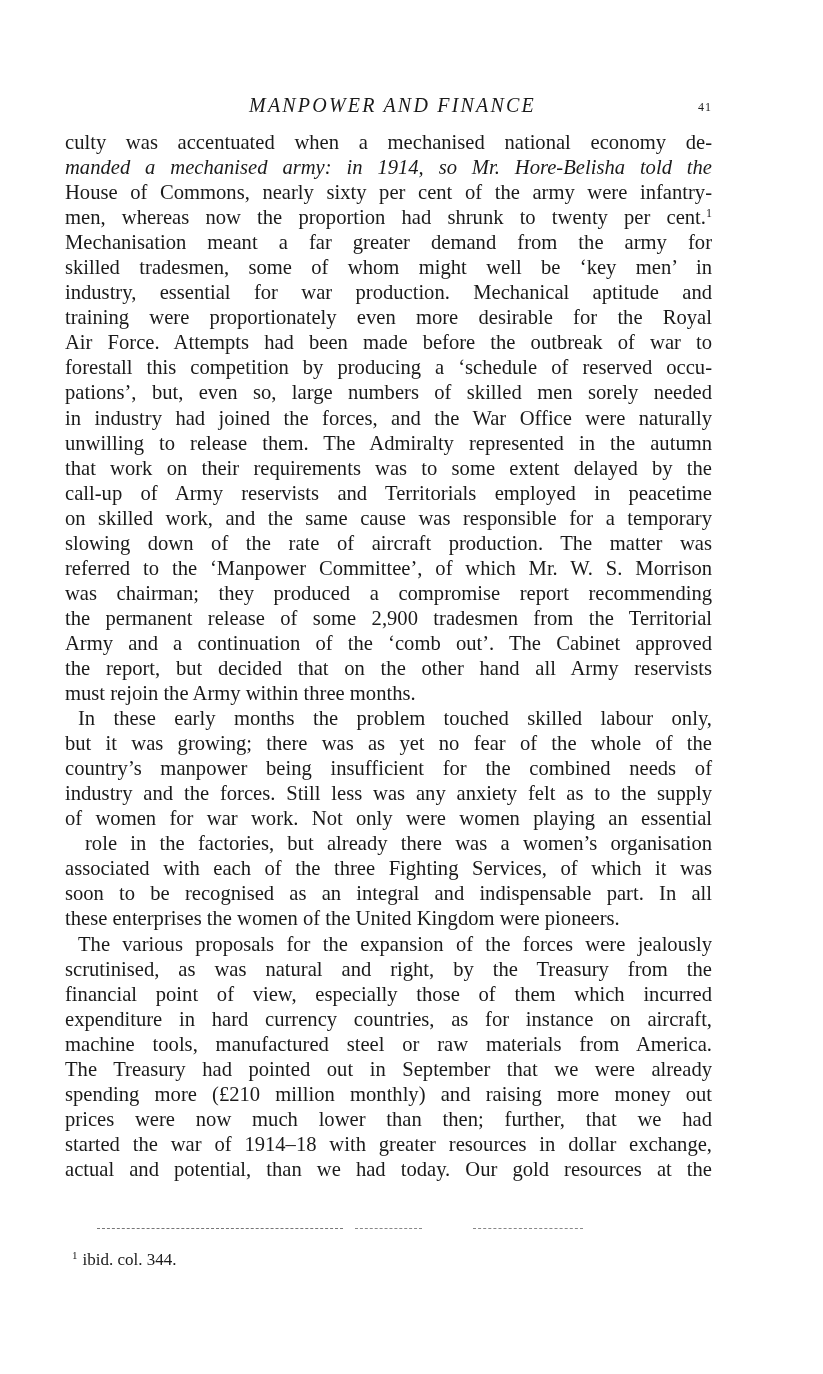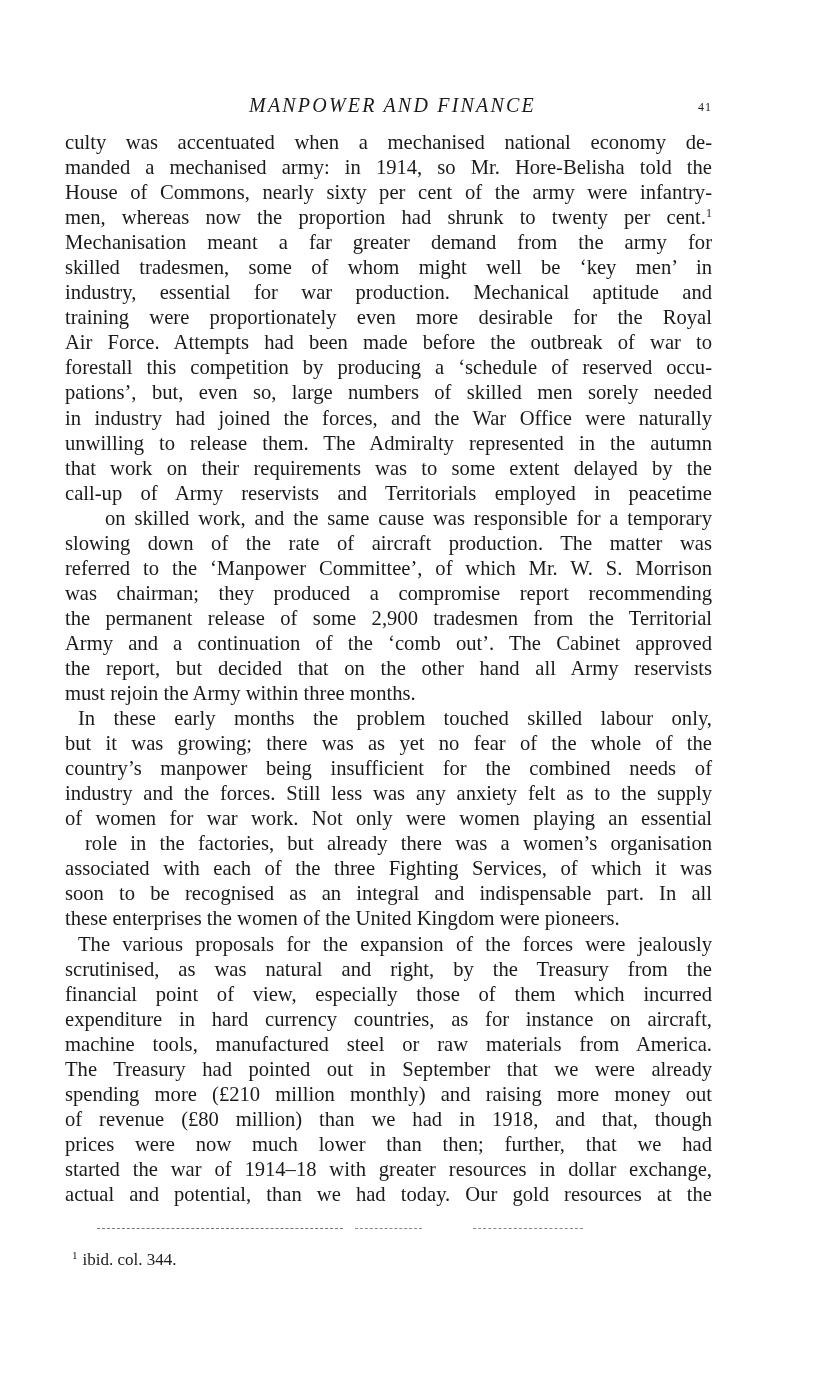--- a/index.html
+++ b/index.html
@@ -27,35 +27,35 @@
 <div class="page">
 
   <div class="running-head">
     <div class="running-title">MANPOWER AND FINANCE</div>
     <div class="page-number">41</div>
   </div>
 
   <div class="body-text" id="body-text">
       <div>
         <div class="line" style="white-space: normal;">culty was accentuated when a mechanised national economy de-</div>
-        <div class="line" style="white-space: normal;">manded a mechanised army: in 1914, so Mr. Hore-Belisha told the</div>
+        <div class="line" style="white-space: normal; font-style: italic;">manded a mechanised army: in 1914, so Mr. Hore-Belisha told the</div>
         <div class="line" style="white-space: normal;">House of Commons, nearly sixty per cent of the army were infantry-</div>
         <div class="line" style="white-space: normal;">men, whereas now the proportion had shrunk to twenty per cent.<sup>1</sup></div>
         <div class="line" style="white-space: normal;">Mechanisation meant a far greater demand from the army for</div>
         <div class="line" style="white-space: normal;">skilled tradesmen, some of whom might well be ‘key men’ in</div>
         <div class="line" style="white-space: normal;">industry, essential for war production. Mechanical aptitude and</div>
         <div class="line" style="white-space: normal;">training were proportionately even more desirable for the Royal</div>
         <div class="line" style="white-space: normal;">Air Force. Attempts had been made before the outbreak of war to</div>
         <div class="line" style="white-space: normal;">forestall this competition by producing a ‘schedule of reserved occu-</div>
         <div class="line" style="white-space: normal;">pations’, but, even so, large numbers of skilled men sorely needed</div>
         <div class="line" style="white-space: normal;">in industry had joined the forces, and the War Office were naturally</div>
         <div class="line" style="white-space: normal;">unwilling to release them. The Admiralty represented in the autumn</div>
         <div class="line" style="white-space: normal;">that work on their requirements was to some extent delayed by the</div>
         <div class="line" style="white-space: normal;">call-up of Army reservists and Territorials employed in peacetime</div>
-        <div class="line" style="white-space: normal; margin-left: 40px;">on skilled work, and the same cause was responsible for a temporary</div>
+        <div class="line" style="white-space: normal;">on skilled work, and the same cause was responsible for a temporary</div>
         <div class="line" style="white-space: normal;">slowing down of the rate of aircraft production. The matter was</div>
         <div class="line" style="white-space: normal;">referred to the ‘Manpower Committee’, of which Mr. W. S. Morrison</div>
         <div class="line" style="white-space: normal;">was chairman; they produced a compromise report recommending</div>
         <div class="line" style="white-space: normal;">the permanent release of some 2,900 tradesmen from the Territorial</div>
         <div class="line" style="white-space: normal;">Army and a continuation of the ‘comb out’. The Cabinet approved</div>
         <div class="line" style="white-space: normal;">the report, but decided that on the other hand all Army reservists</div>
         <div class="line last" style="white-space: normal;">must rejoin the Army within three months.</div>
       </div>
       <div>
         <div class="line indent" style="white-space: normal;">In these early months the problem touched skilled labour only,</div>
@@ -69,21 +69,20 @@
         <div class="line last" style="white-space: normal;">these enterprises the women of the United Kingdom were pioneers.</div>
       </div>
       <div>
         <div class="line indent" style="white-space: normal;">The various proposals for the expansion of the forces were jealously</div>
         <div class="line" style="white-space: normal;">scrutinised, as was natural and right, by the Treasury from the</div>
         <div class="line" style="white-space: normal;">financial point of view, especially those of them which incurred</div>
         <div class="line" style="white-space: normal;">expenditure in hard currency countries, as for instance on aircraft,</div>
         <div class="line" style="white-space: normal;">machine tools, manufactured steel or raw materials from America.</div>
         <div class="line" style="white-space: normal;">The Treasury had pointed out in September that we were already</div>
         <div class="line" style="white-space: normal;">spending more (£210 million monthly) and raising more money out</div>
-        <div class="line" style="white-space: normal;">of revenue (£80 million) than we had in 1918, and that, though</div>
         <div class="line" style="white-space: normal;">prices were now much lower than then; further, that we had</div>
         <div class="line" style="white-space: normal;">started the war of 1914–18 with greater resources in dollar exchange,</div>
         <div class="line" style="white-space: normal;">actual and potential, than we had today. Our gold resources at the</div>
       </div>
     </div>
 
   <div class="rule seg1"></div>
   <div class="rule seg2"></div>
   <div class="rule seg3"></div>
 

